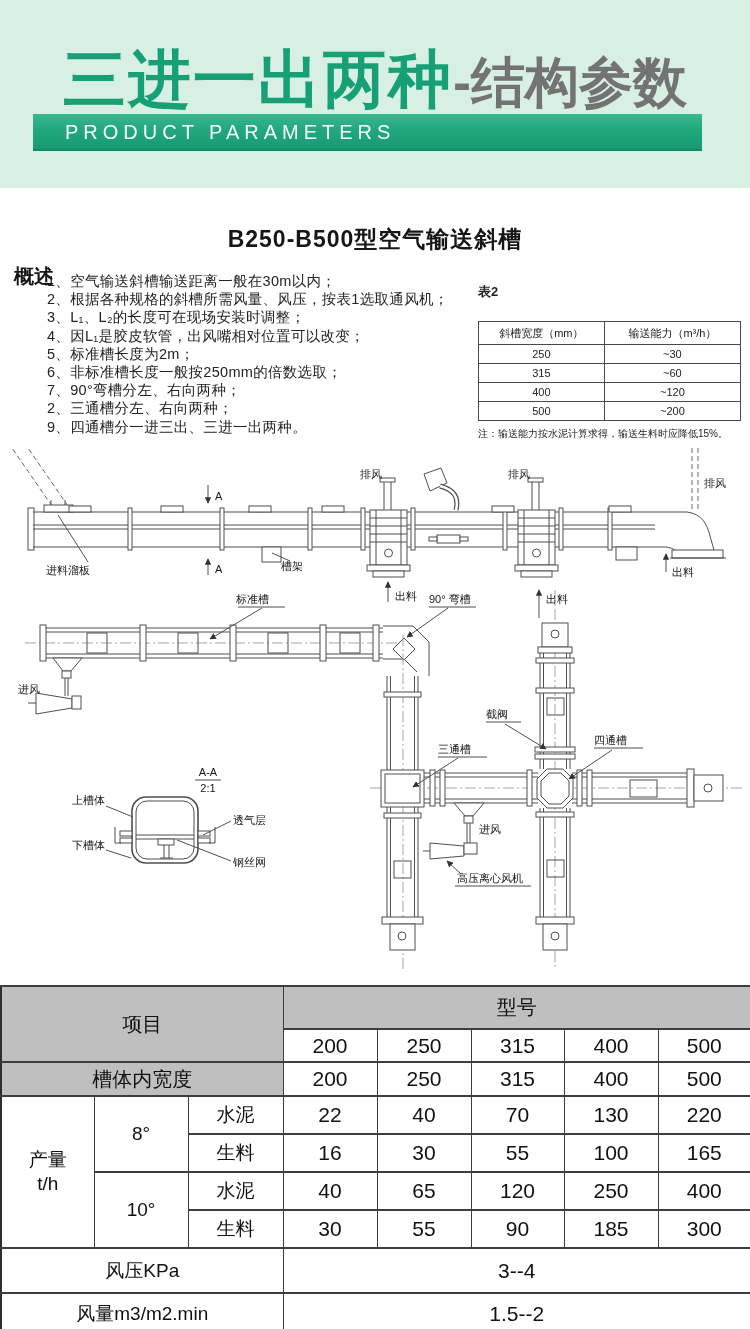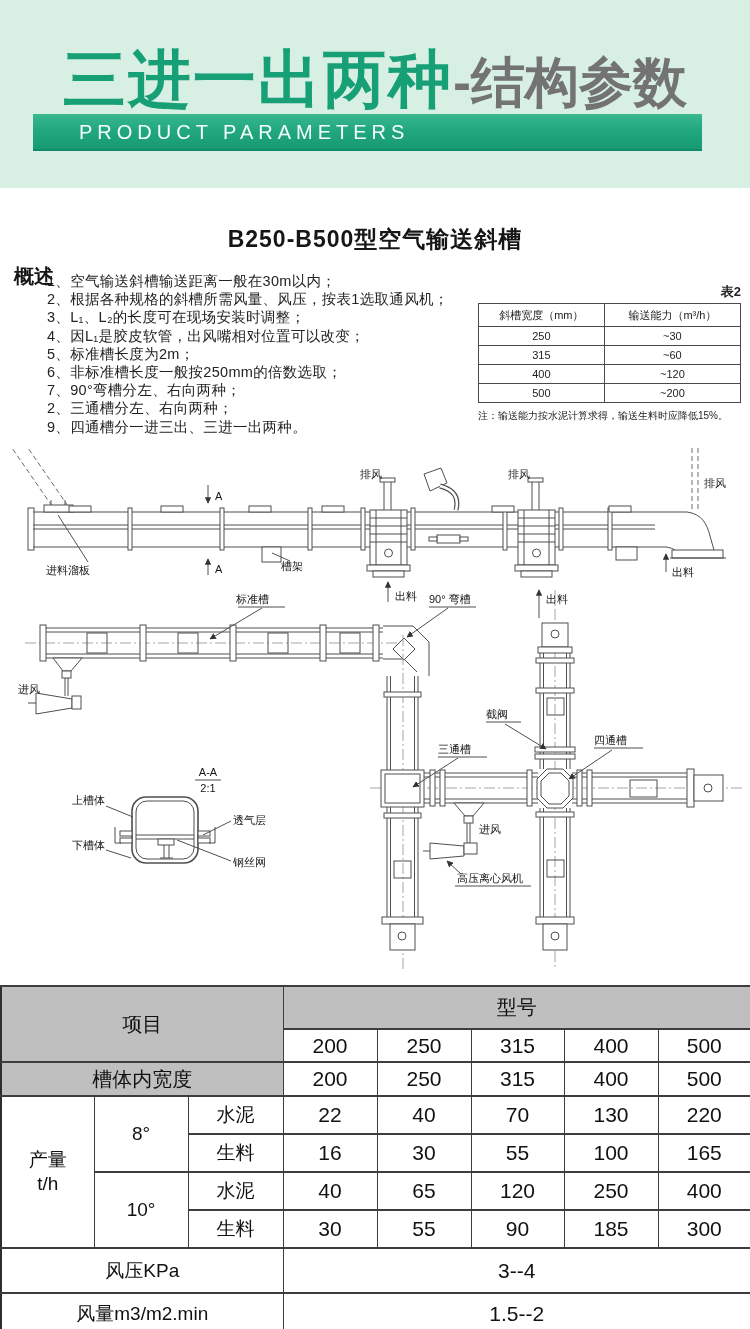--- a/index.html
+++ b/index.html
@@ -5,29 +5,29 @@
   html,body{margin:0;padding:0;background:#fff;font-family:"Liberation Sans","DejaVu Sans",sans-serif;}
   .page{position:relative;width:750px;height:1329px;background:#fff;overflow:hidden;}
   
   .hero{position:absolute;top:0;left:0;width:750px;height:188px;background:#d8efe4;}
   .hero-title{position:absolute;top:20px;left:0;width:750px;text-align:center;white-space:nowrap;line-height:76px;}
   .hero-title .t1{font-size:63px;font-weight:800;color:#17a076;letter-spacing:2px;}
   .hero-title .t2{font-size:54px;font-weight:600;color:#737373;}
   .banner{position:absolute;top:114px;left:33px;width:669px;height:37px;box-sizing:border-box;
     background:linear-gradient(180deg,#38b88f 0%,#23a87e 45%,#179a71 100%);
     border-bottom:2px solid #0f8a64;
-    color:#f4fffb;font-size:20px;font-weight:500;letter-spacing:5px;line-height:36px;padding-left:46px;}
+    color:#f4fffb;font-size:20px;font-weight:500;letter-spacing:5px;line-height:36px;padding-left:32px;}
   
   .doc-title{position:absolute;top:205px;left:0;width:750px;text-align:center;font-size:23px;font-weight:bold;color:#161616;letter-spacing:1px;}
   .ov-head{position:absolute;top:243px;left:14px;font-size:20px;font-weight:bold;color:#161616;}
   .ov-list{position:absolute;top:272px;left:47px;width:440px;list-style:none;margin:0;padding:0;
     font-size:14.5px;line-height:18.2px;color:#232323;letter-spacing:.3px;}
   
   .t2-wrap{position:absolute;top:283px;left:478px;width:263px;color:#232323;}
-  .t2-title{text-align:right;font-size:13px;font-weight:bold;margin-bottom:2px;}
+  .t2-title{text-align:left;font-size:13px;font-weight:bold;margin-bottom:20px;}
   .t2-table{width:100%;border-collapse:collapse;table-layout:fixed;padding-left:44px;}
   .t2-table td{border:1px solid #4a4a4a;text-align:center;font-size:11px;height:18px;color:#232323;padding:0;}
   .t2-table tr.hdr td{height:22px;}
   .t2-note{margin-top:6px;font-size:10px;letter-spacing:0;color:#232323;white-space:nowrap;}
   
   .diagram{position:absolute;top:440px;left:0;}
   .ln{stroke:#4f4f4f;stroke-width:1;fill:none;}
   .fw{fill:#fff;stroke:#4f4f4f;stroke-width:1;}
   .dsh{stroke:#5a5a5a;stroke-width:.9;fill:none;stroke-dasharray:5 3;}
   .cl{stroke:#8d8d8d;stroke-width:.8;fill:none;stroke-dasharray:11 3 2 3;}

